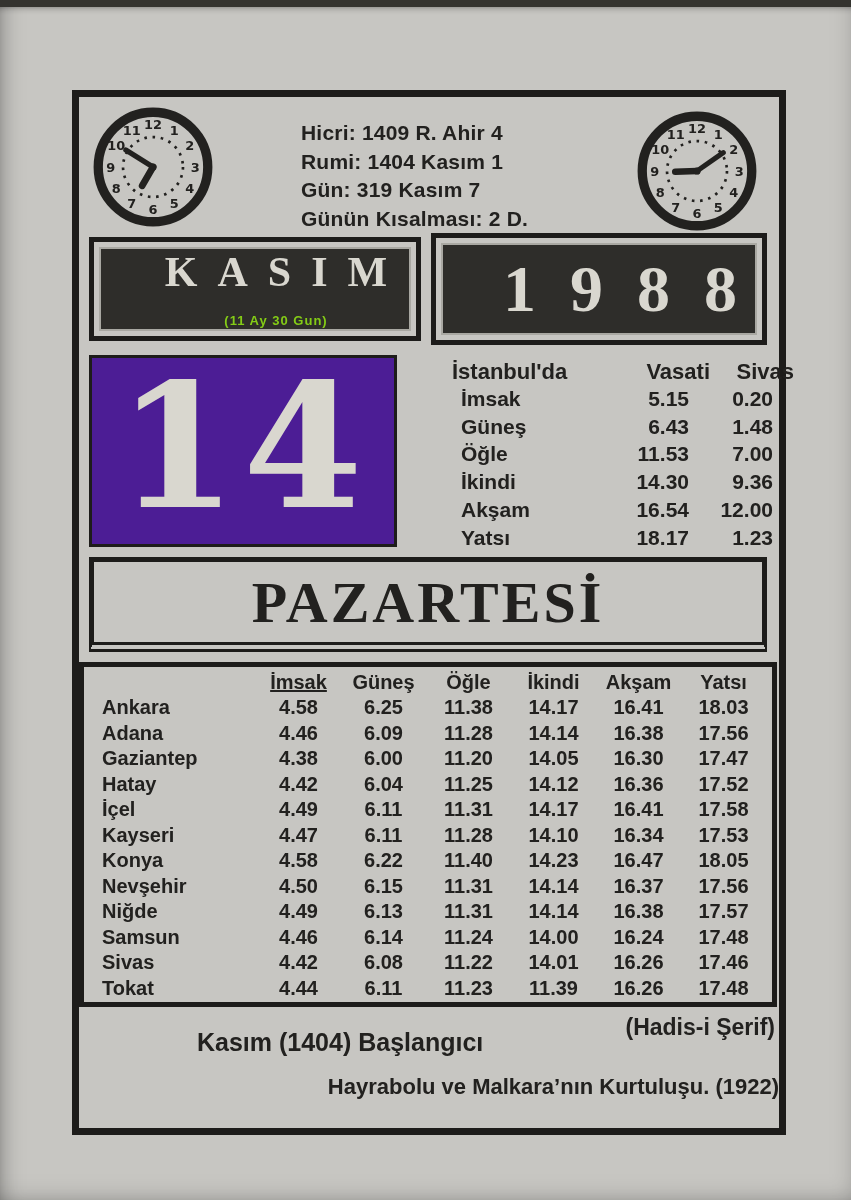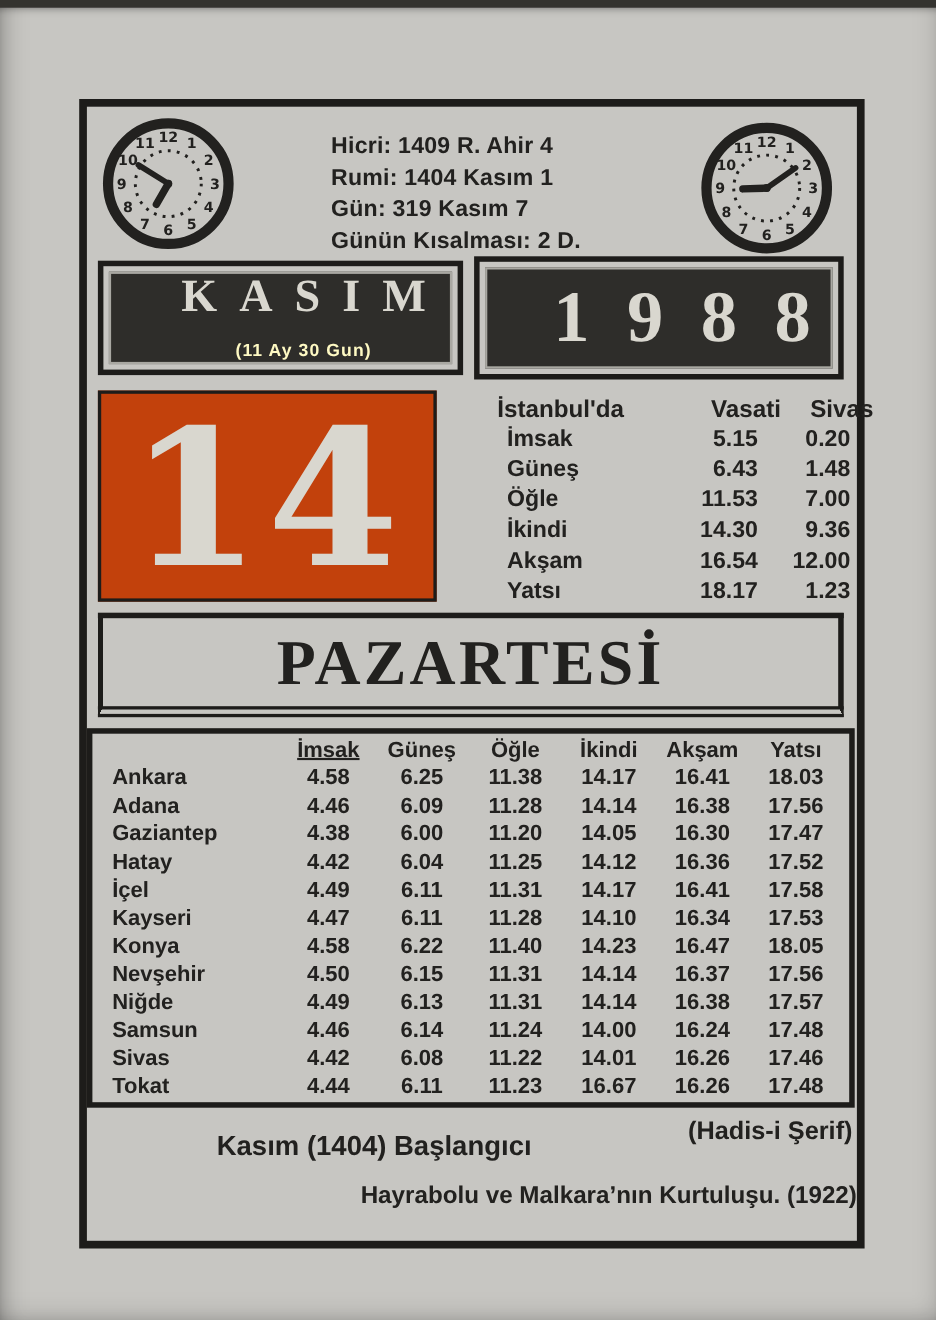--- a/index.html
+++ b/index.html
@@ -34,28 +34,28 @@
   .plate { position:absolute; border:5px solid #1d1c1a; background:#c7c6c2; padding:5px; }
   .plate-inner {
     width:100%; height:100%; background:#2e2d2a; color:#d9d7cf;
     border:2px solid #a9a8a2; display:flex; flex-direction:column;
     align-items:center; justify-content:center;padding-left:42px;
   }
   .plate.month { left:10px; top:140px; width:332px; height:104px; }
   .plate.year  { left:352px; top:136px; width:336px; height:112px; }
   .month-name { font-family:"Liberation Serif", serif; font-weight:bold;
                 font-size:42px; letter-spacing:20px; text-indent:20px; line-height:1; }
-  .month-sub  { font-size:16px; font-weight:bold; letter-spacing:1px; margin-top:20px; color:#fef9c3; }
+  .month-sub  { font-size:13px; font-weight:bold; letter-spacing:1px; margin-top:20px; color:#84cc16; }
   .year-text  { font-family:"Liberation Serif", serif; font-weight:bold;
                 font-size:66px; letter-spacing:34px; text-indent:34px; line-height:1; }
 
   
   .dayplate { position:absolute; left:10px; top:258px; width:308px; height:192px;
-              border:3px solid #1d1c1a; background:#c2410c; color:#d9d7cf;
-              display:flex; align-items:flex-end; justify-content:center; }
+              border:3px solid #1d1c1a; background:#4c1d95; color:#d9d7cf;
+              display:flex; align-items:center; justify-content:center; }
   .daynum { font-family:"DejaVu Serif", serif; font-weight:bold; font-size:172px;
             line-height:1; letter-spacing:6px; transform:translateY(-4px); }
 
   
   .ist { position:absolute; left:352px; top:262px; width:342px; font-weight:bold; }
   .ist-head { display:grid; grid-template-columns:160px 98px 84px; font-size:22px;margin-left:21px; }
   .ist-head .c { text-align:right; }
   .ist-row  { display:grid; grid-template-columns:160px 98px 84px; font-size:21px; line-height:1.32; }
   .ist-row .n { padding-left:30px; }
   .ist-row .v, .ist-row .e { text-align:right; }
@@ -330,21 +330,21 @@
               <span class="t">14.01</span>
               <span class="t">16.26</span>
               <span class="t">17.46</span>
             </div>
 
             <div class="trow city">
               <span class="name">Tokat</span>
               <span class="t">4.44</span>
               <span class="t">6.11</span>
               <span class="t">11.23</span>
-              <span class="t">16.67</span>
+              <span class="t">11.39</span>
               <span class="t">16.26</span>
               <span class="t">17.48</span>
             </div>
           </div>
       </div>
 
       <div class="quote">
         <div class="q2row">
           <span class="qattr">(Hadis-i Şerif)</span>
           <span class="q2">Kasım (1404) Başlangıcı</span>

